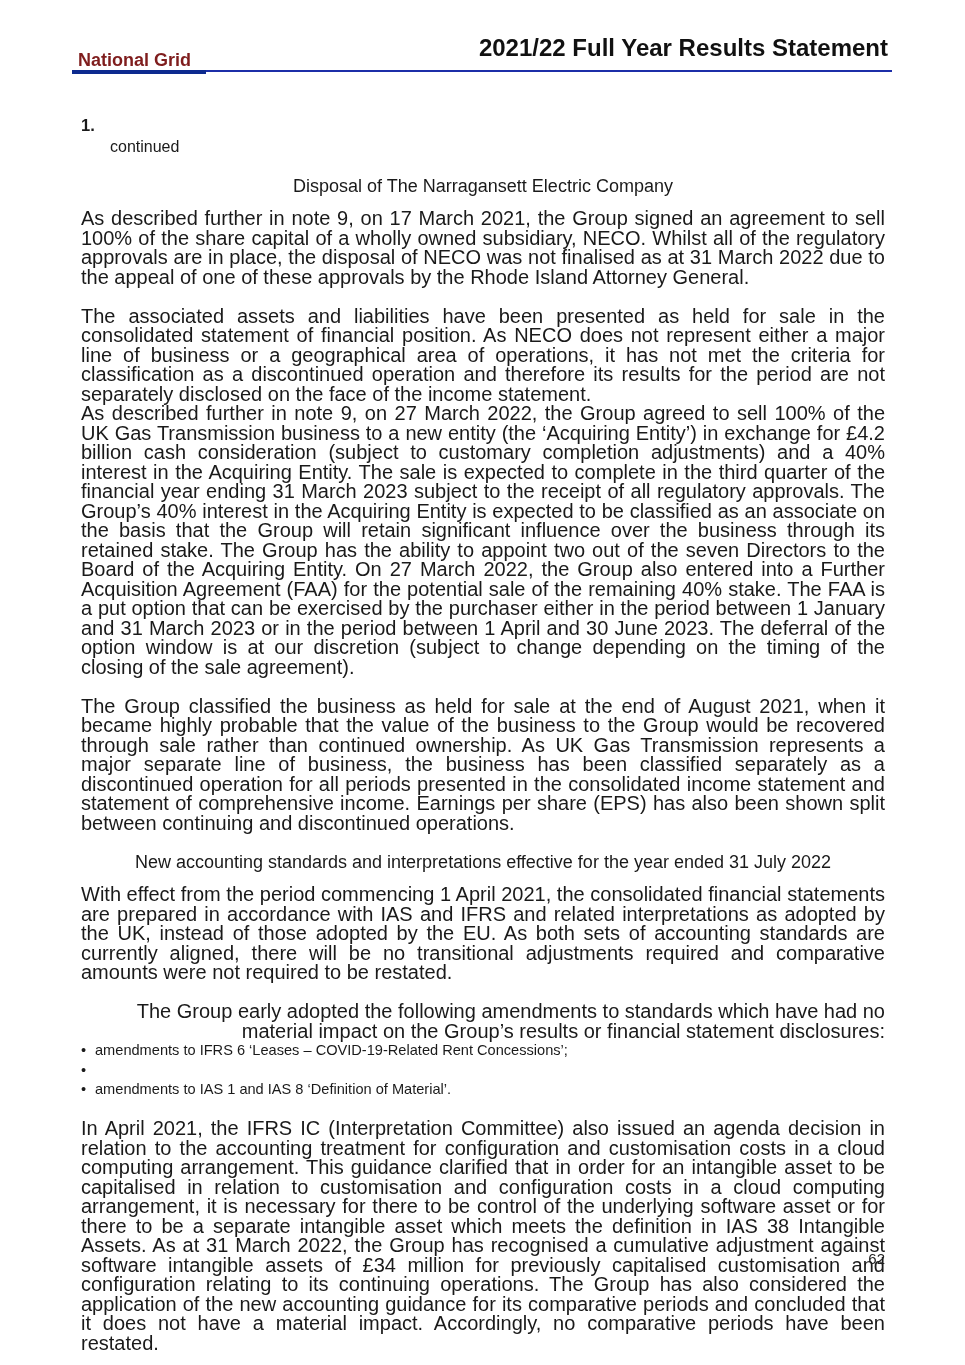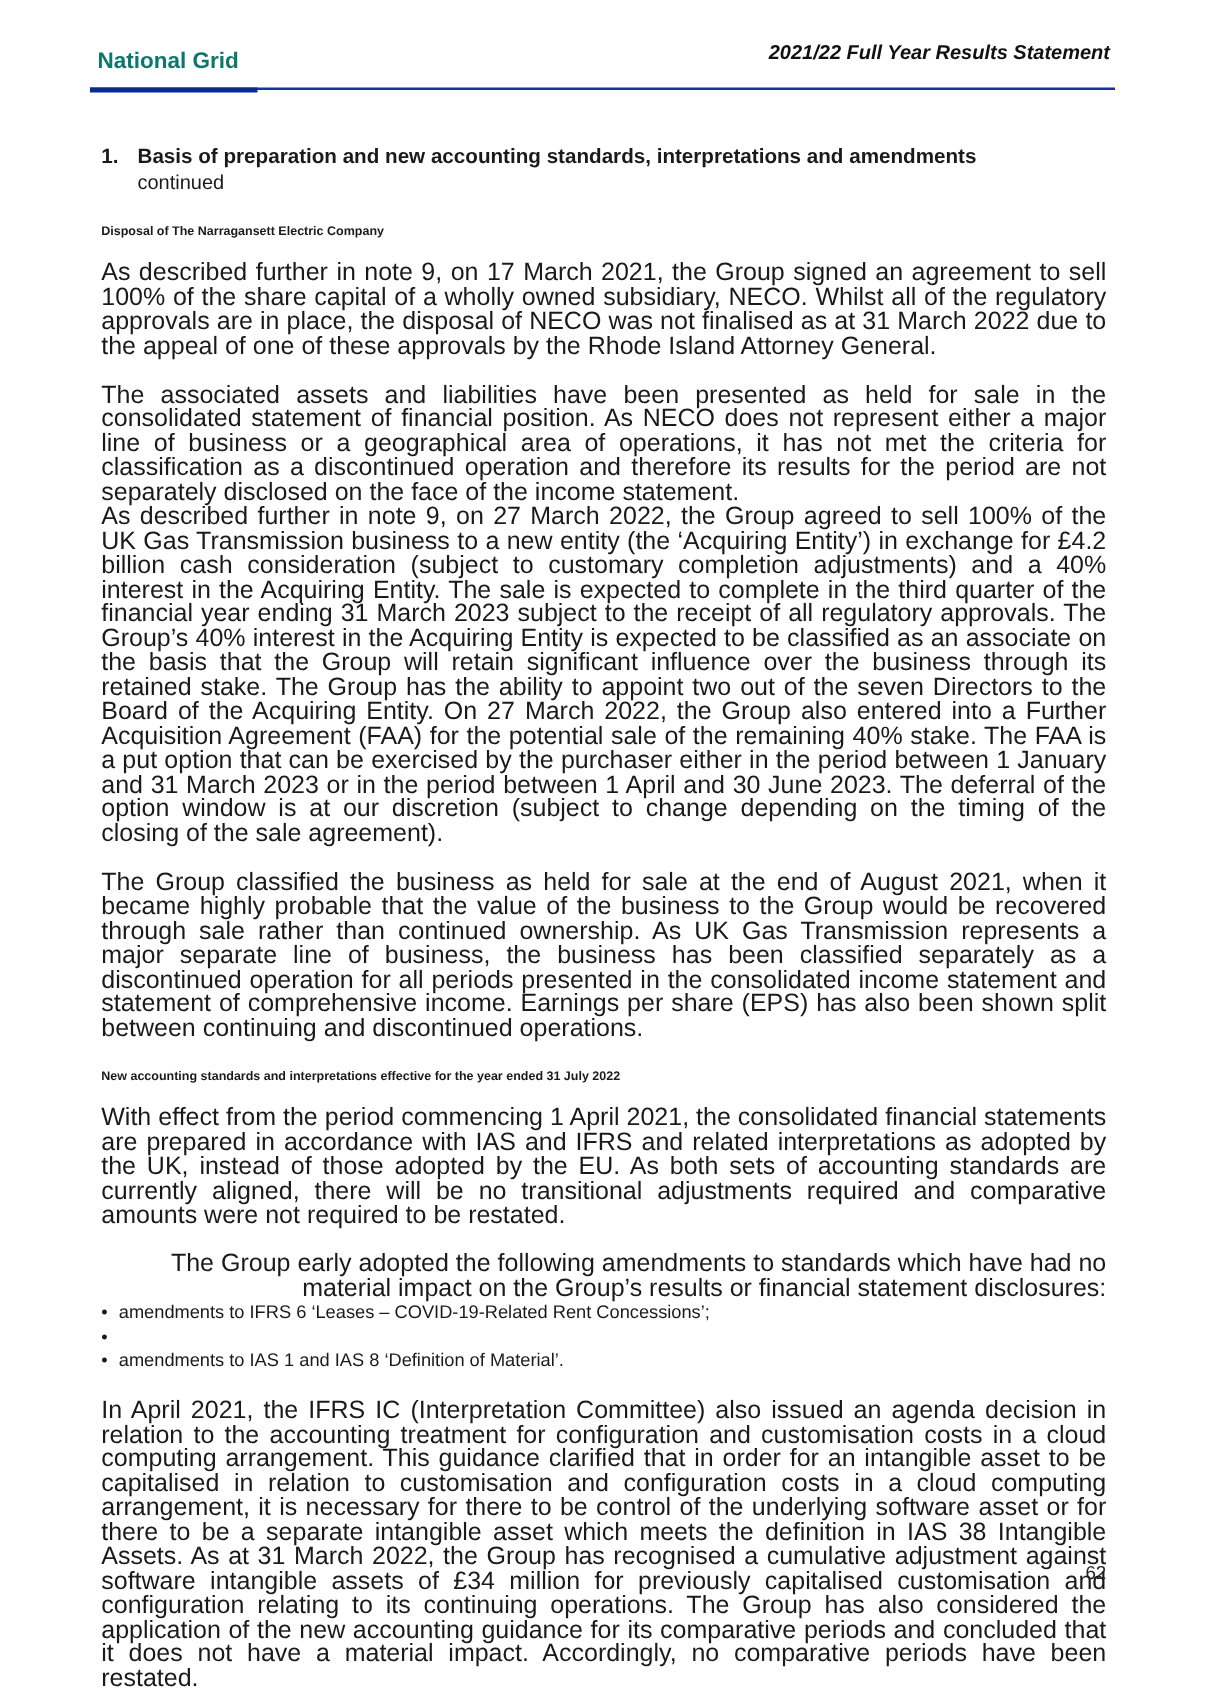--- a/index.html
+++ b/index.html
@@ -18,33 +18,32 @@
     .page-header {
       position: absolute;
       left: 72px;
       top: 34px;
       width: 820px;
       height: 24px;
     }
     .header-left {
       position: absolute;
       left: 6px;
-      top: 4px;
+      top: 16px;
       font-size: 18px;
       font-weight: bold;
-      color: #0f766e;
+      color: #7f1d1d;
     }
     .header-right {
       position: absolute;
       right: 4px;
       top: 0;
-      font-size: 16px;
+      font-size: 24px;
       font-weight: bold;
       color: #111;
-      font-style: italic;
     }
     .header-rule {
       position: absolute;
       left: 72px;
       top: 70px;
       width: 820px;
       height: 2px;
       background: #1c2ea8;
     }
     .header-rule-accent {
@@ -74,24 +73,25 @@
     .section-title-text {
       font-weight: bold;
     }
     .section-sub {
       margin-left: 29px;
       font-size: 16px;
       line-height: 21px;
       font-weight: normal;
     }
     h3.subheading {
-      font-size: 10px;
-      font-weight: bold;
+      font-size: 18px;
+      font-weight: normal;
       margin: 20px 0 14px 0;
       line-height: 18px;
+      text-align: center;
     }
     p.body {
       font-size: 20px;
       line-height: 19.5px;
       text-align: justify;
       margin: 0 0 19.5px 0;
     }
     p.body.nojust {
       text-align: right;
       margin-bottom: 0;
@@ -124,21 +124,20 @@
 <div class="page-header">
   <div class="header-left">National Grid</div>
   <div class="header-right">2021/22 Full Year Results Statement</div>
 </div>
 <div class="header-rule"></div>
 <div class="header-rule-accent"></div>
 
 <div class="content">
   <div class="section-title">
     <span class="section-num">1.</span>
-    <span class="section-title-text">Basis of preparation and new accounting standards, interpretations and amendments</span>
   </div>
   <div class="section-sub">continued</div>
 
   <h3 class="subheading">Disposal of The Narragansett Electric Company</h3>
   <p class="body">As described further in note 9, on 17 March 2021, the Group signed an agreement to sell 100% of the share capital of a wholly owned subsidiary, NECO. Whilst all of the regulatory approvals are in place, the disposal of NECO was not finalised as at 31 March 2022 due to the appeal of one of these approvals by the Rhode Island Attorney General.</p>
   <p class="body" style="margin-bottom:0">The associated assets and liabilities have been presented as held for sale in the consolidated statement of financial position. As NECO does not represent either a major line of business or a geographical area of operations, it has not met the criteria for classification as a discontinued operation and therefore its results for the period are not separately disclosed on the face of the income statement.</p>
 
   <p class="body">As described further in note 9, on 27 March 2022, the Group agreed to sell 100% of the UK Gas Transmission business to a new entity (the ‘Acquiring Entity’) in exchange for £4.2 billion cash consideration (subject to customary completion adjustments) and a 40% interest in the Acquiring Entity. The sale is expected to complete in the third quarter of the financial year ending 31 March 2023 subject to the receipt of all regulatory approvals. The Group’s 40% interest in the Acquiring Entity is expected to be classified as an associate on the basis that the Group will retain significant influence over the business through its retained stake. The Group has the ability to appoint two out of the seven Directors to the Board of the Acquiring Entity. On 27 March 2022, the Group also entered into a Further Acquisition Agreement (FAA) for the potential sale of the remaining 40% stake. The FAA is a put option that can be exercised by the purchaser either in the period between 1 January and 31 March 2023 or in the period between 1 April and 30 June 2023. The deferral of the option window is at our discretion (subject to change depending on the timing of the closing of the sale agreement).</p>
   <p class="body" style="margin-bottom:0">The Group classified the business as held for sale at the end of August 2021, when it became highly probable that the value of the business to the Group would be recovered through sale rather than continued ownership. As UK Gas Transmission represents a major separate line of business, the business has been classified separately as a discontinued operation for all periods presented in the consolidated income statement and statement of comprehensive income. Earnings per share (EPS) has also been shown split between continuing and discontinued operations.</p>
 

